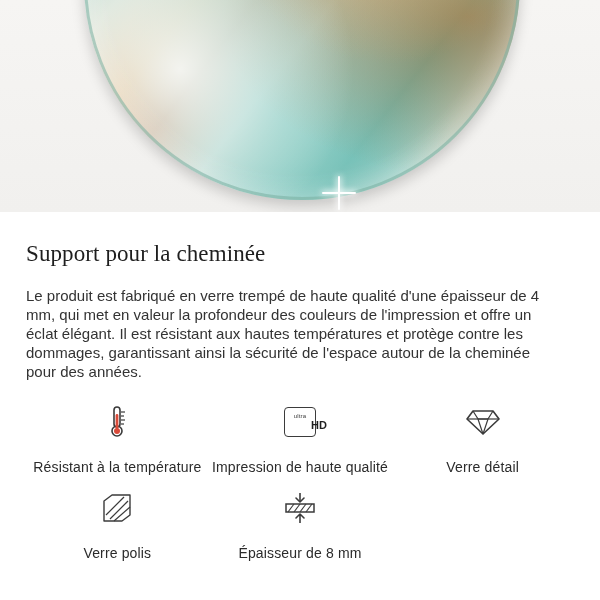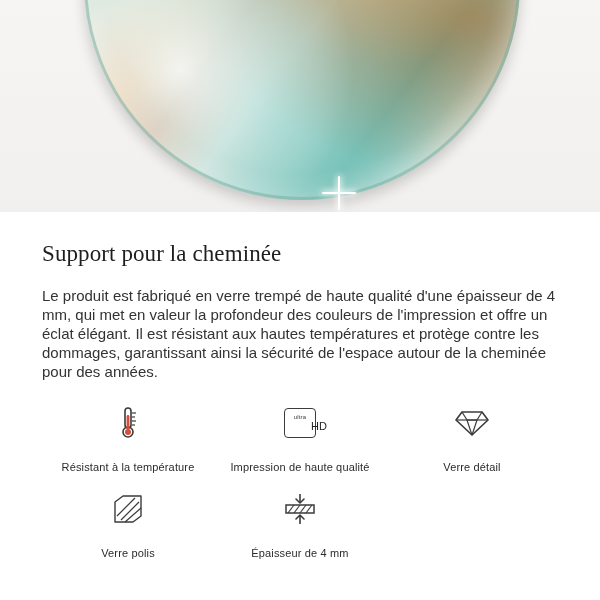--- a/index.html
+++ b/index.html
@@ -98,21 +98,21 @@
     top: 50%;
     background: #ffffff;
     transform: translate(-50%, -50%);
     border-radius: 2px;
   }
   .sparkle::before { width: 34px; height: 2px; box-shadow: 0 0 6px 1px rgba(255,255,255,0.9); }
   .sparkle::after  { width: 2px; height: 34px; box-shadow: 0 0 6px 1px rgba(255,255,255,0.9); }
 
   
   .content {
-    padding: 0 42px;
+    padding: 0 26px;
     box-sizing: border-box;
   }
   .headline {
     font-family: "Liberation Serif", serif;
     font-size: 23px;
     line-height: 28px;
     color: #1e1e1e;
     font-weight: 400;
     margin-top: 28px;
     letter-spacing: 0.1px;
@@ -141,38 +141,38 @@
     justify-content: flex-start;
   }
   .feature-icon {
     height: 40px;
     display: flex;
     align-items: center;
     justify-content: center;
   }
   .feature-label {
     margin-top: 18px;
-    font-size: 11px;
+    font-size: 14px;
     color: #2b2b2b;
     text-align: right;
     letter-spacing: 0.15px;
   }
   .hd-box {
     width: 30px;
     height: 28px;
     border: 1.6px solid #3b3b3b;
     border-radius: 4px;
     display: flex;
     flex-direction: column;
     align-items: center;
     justify-content: center;
     line-height: 1;
   }
   .hd-box .u { font-size: 6px; color: #3b3b3b; letter-spacing: 0.2px; }
-  .hd-box .hd { font-size: 11px; font-weight: normal; color: #1f1f1f; margin-top: 1px; margin-left: 38px; }
+  .hd-box .hd { font-size: 11px; font-weight: bold; color: #1f1f1f; margin-top: 1px; margin-left: 38px; }
 </style>
 </head>
 <body>
 
 <div class="page">
 
   <div class="hero">
     <div class="hero-bg"></div>
     <div class="glass-disc"></div>
     <div class="disc-edge"></div>
@@ -248,18 +248,18 @@
             <path d="M13 7 L17 11 L21 7" fill="none" stroke="#3b3b3b" stroke-width="1.6" stroke-linecap="round" stroke-linejoin="round"></path>
             <rect x="3" y="13" width="28" height="8" fill="none" stroke="#3b3b3b" stroke-width="1.5"></rect>
             <line x1="5" y1="21" x2="11" y2="13" stroke="#3b3b3b" stroke-width="1.1"></line>
             <line x1="11" y1="21" x2="17" y2="13" stroke="#3b3b3b" stroke-width="1.1"></line>
             <line x1="17" y1="21" x2="23" y2="13" stroke="#3b3b3b" stroke-width="1.1"></line>
             <line x1="23" y1="21" x2="29" y2="13" stroke="#3b3b3b" stroke-width="1.1"></line>
             <path d="M17 32 V24" stroke="#3b3b3b" stroke-width="1.6"></path>
             <path d="M13 27 L17 23 L21 27" fill="none" stroke="#3b3b3b" stroke-width="1.6" stroke-linecap="round" stroke-linejoin="round"></path>
           </svg>
         </div>
-        <div class="feature-label">Épaisseur de 4 mm</div>
+        <div class="feature-label">Épaisseur de 8 mm</div>
       </div>
 
     </div>
   </div>
 </div>
 
 </body></html>

